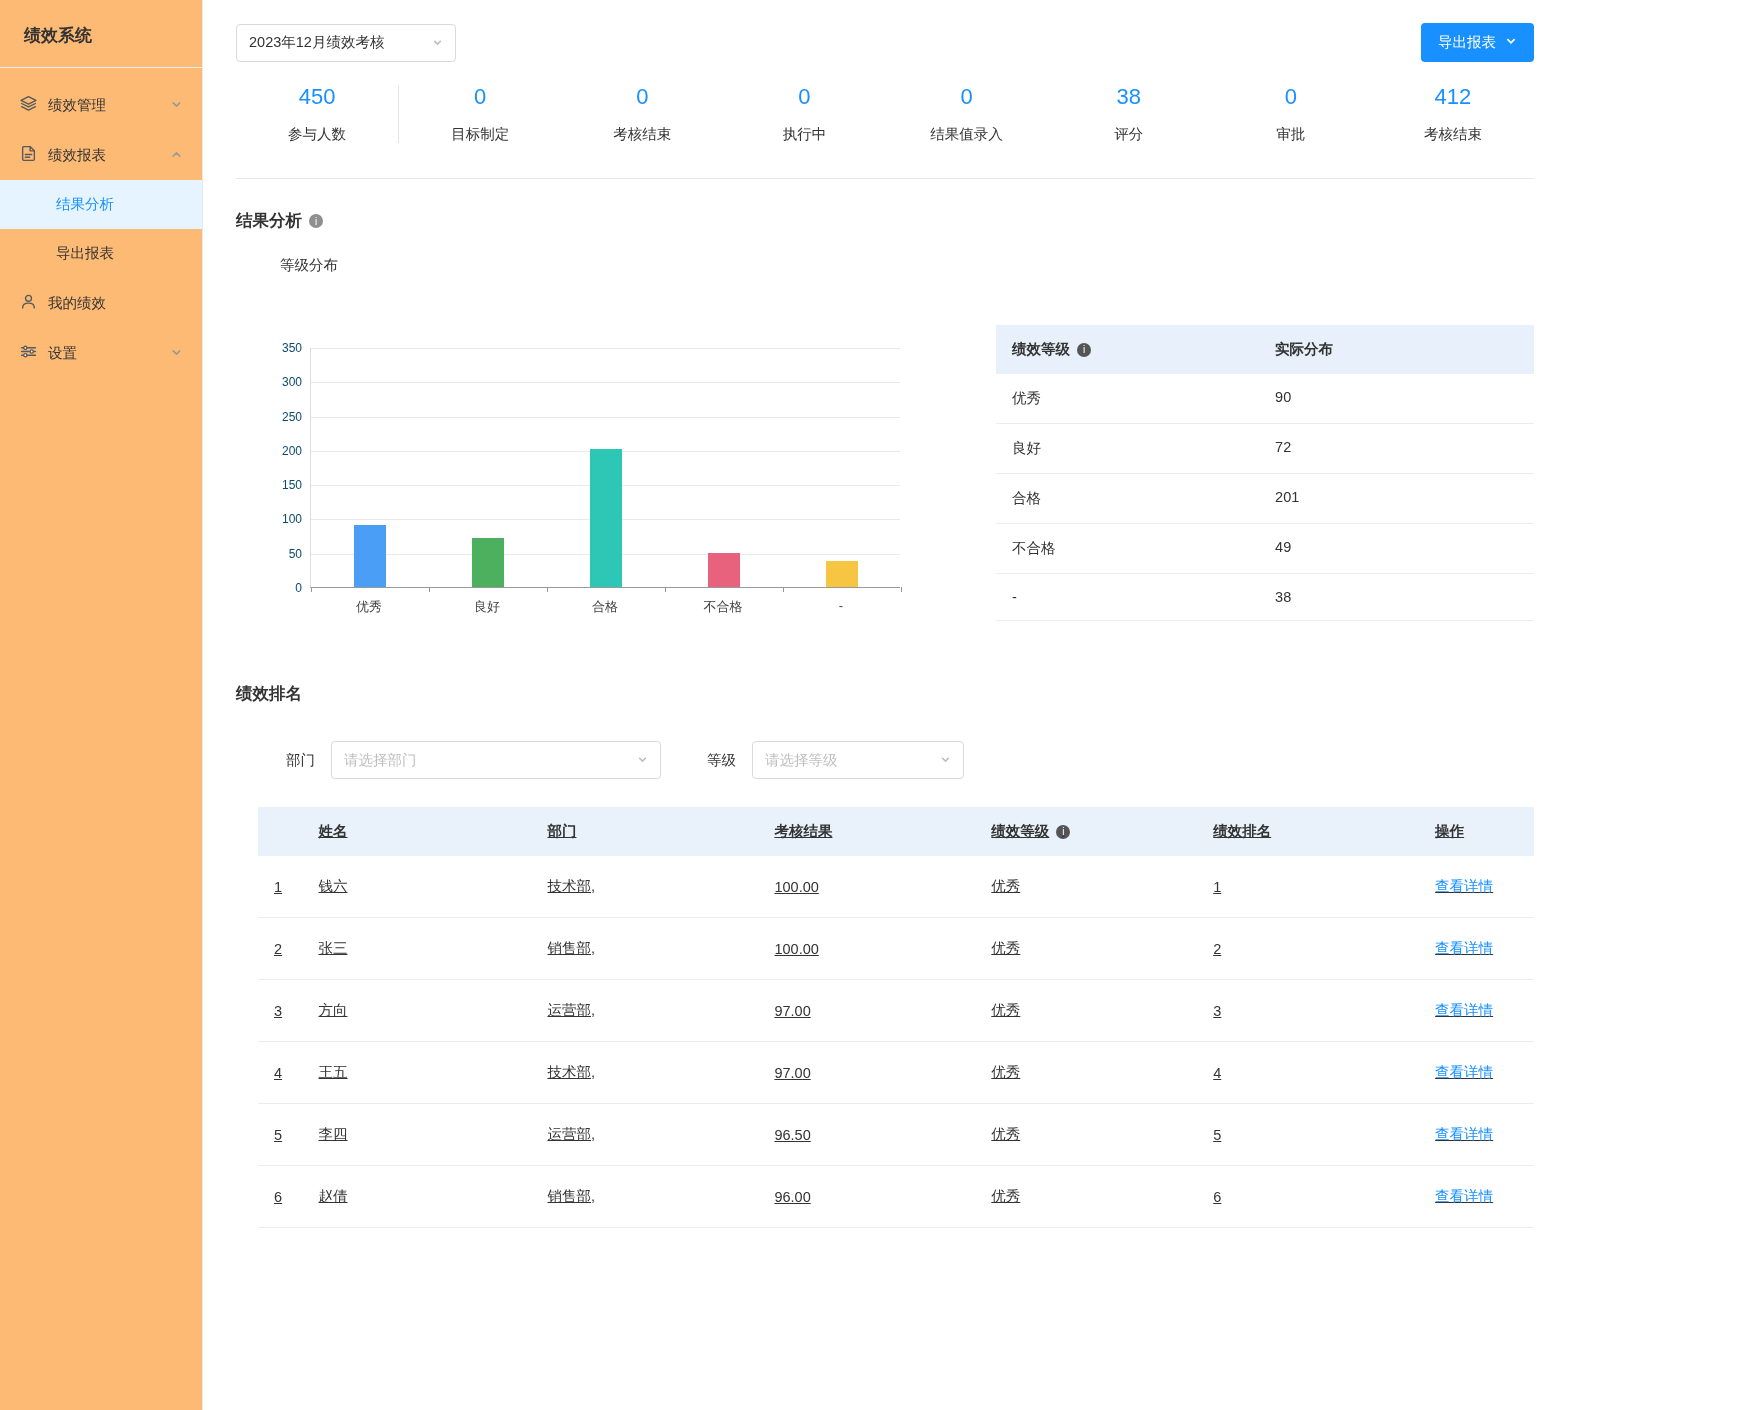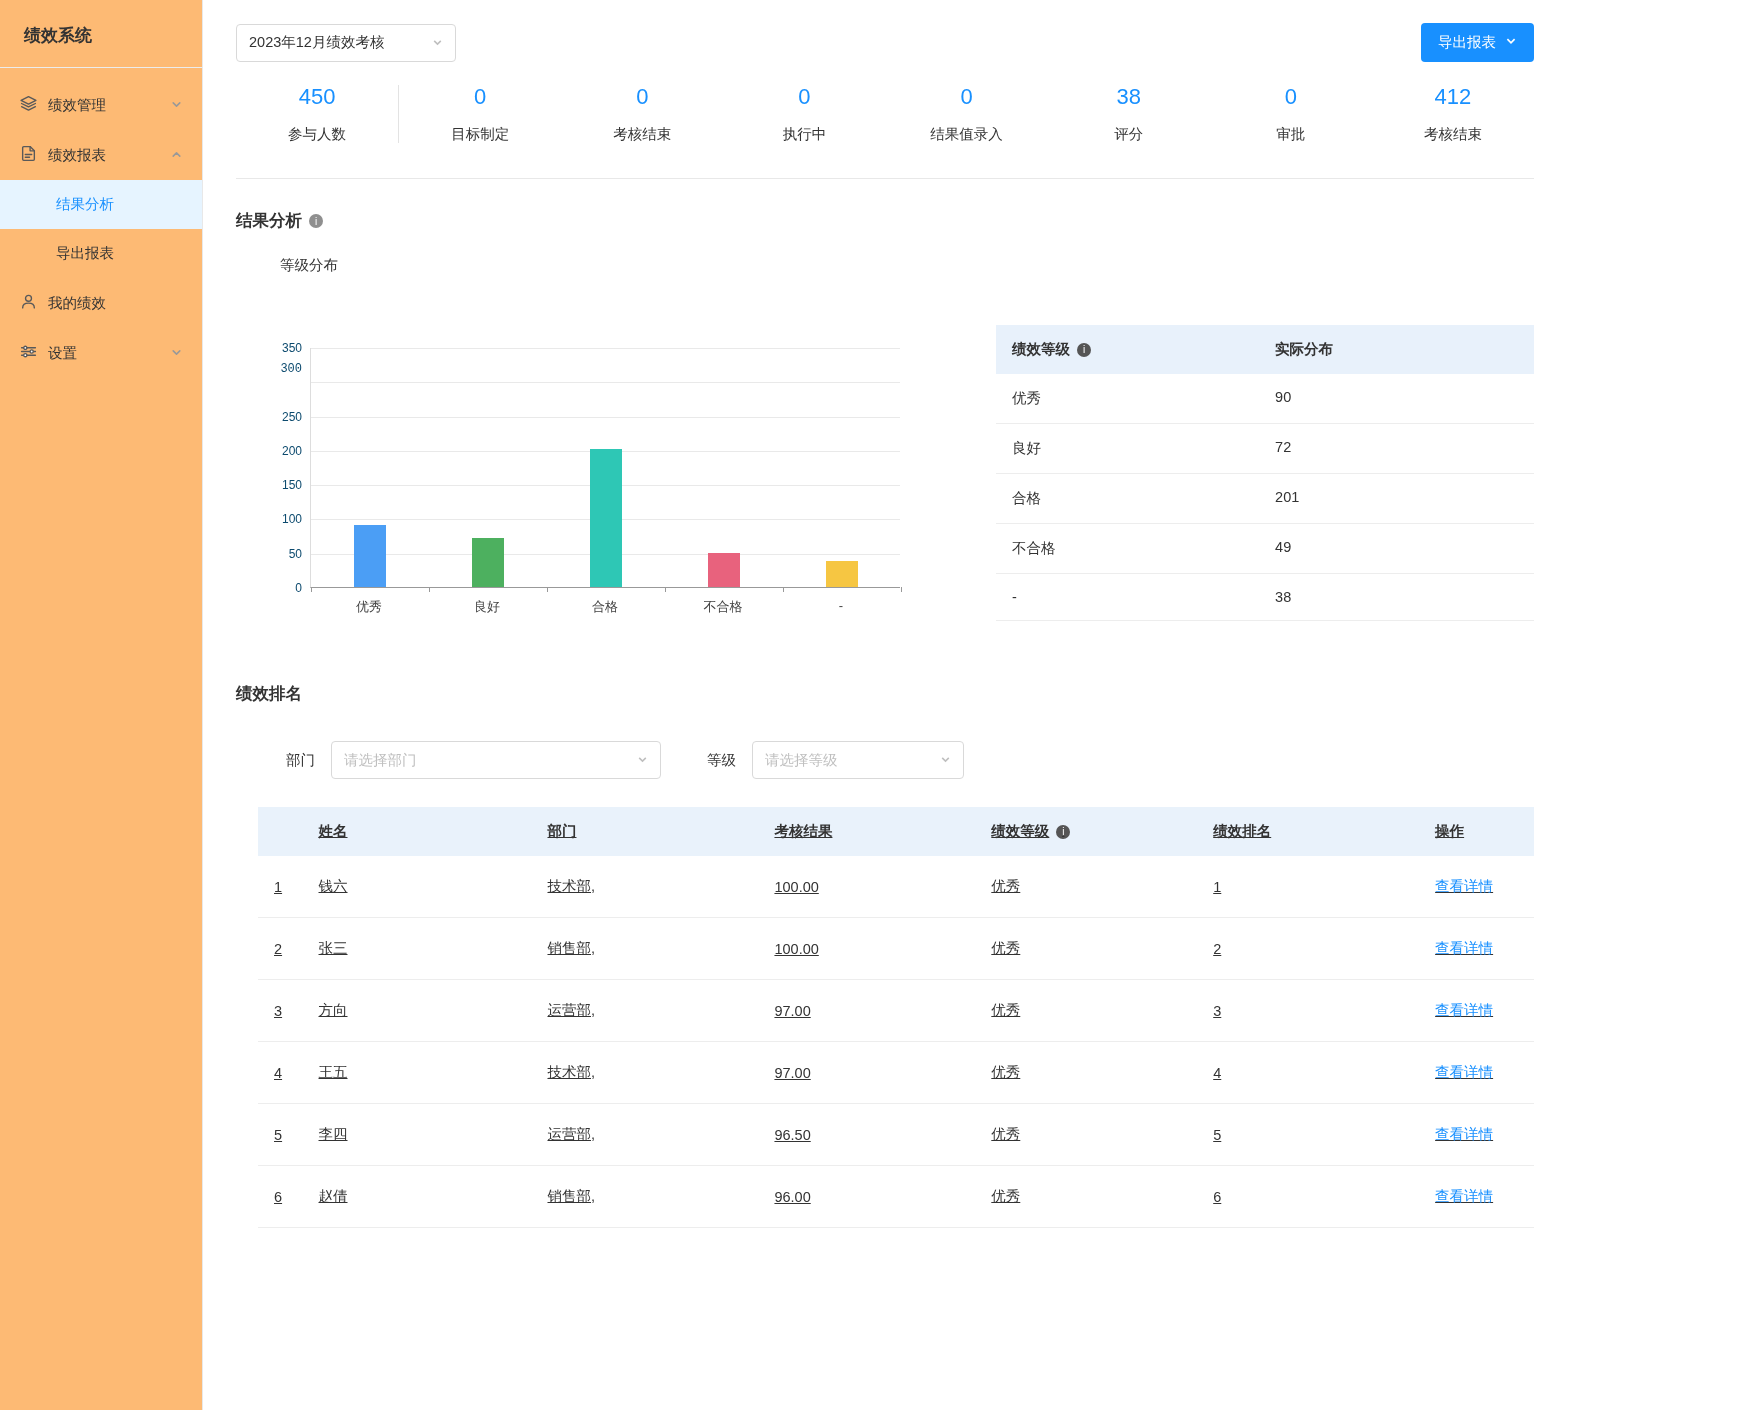--- a/index.html
+++ b/index.html
@@ -251,21 +251,21 @@
               <div class="xtickmark" style="left: 354px;"></div>
               <div class="xtickmark" style="left: 472px;"></div>
               <div class="xtickmark" style="left: 590px;"></div>
             </div>
         <div class="ytick" style="top: 250px;">0</div>
             <div class="ytick" style="top: 215.714px;">50</div>
             <div class="ytick" style="top: 181.429px;">100</div>
             <div class="ytick" style="top: 147.143px;">150</div>
             <div class="ytick" style="top: 112.857px;">200</div>
             <div class="ytick" style="top: 78.5714px;">250</div>
-            <div class="ytick" style="top: 31px; font-family: Liberation Mono, monospace;">300</div>
+            <div class="ytick" style="top: 44px;">300</div>
             <div class="ytick" style="top: 10px;">350</div>
             <div class="xtick" style="left: 48px; width: 118px;">优秀</div>
             <div class="xtick" style="left: 166px; width: 118px;">良好</div>
             <div class="xtick" style="left: 284px; width: 118px;">合格</div>
             <div class="xtick" style="left: 402px; width: 118px;">不合格</div>
             <div class="xtick" style="left: 520px; width: 118px;">-</div>
           </div>
 
         <div class="dist-table">
           <div class="dist-header">

